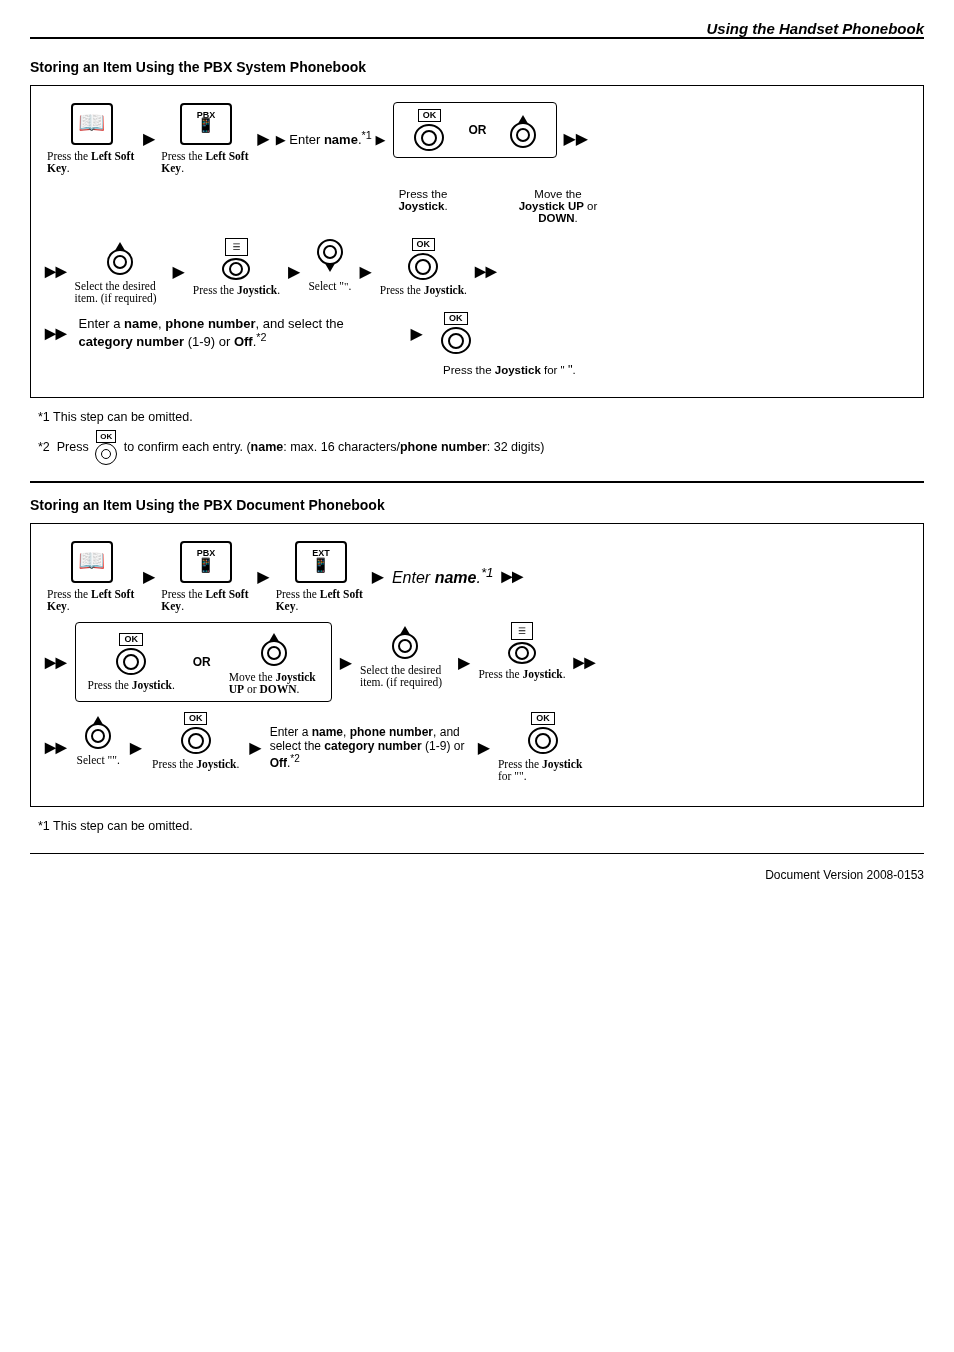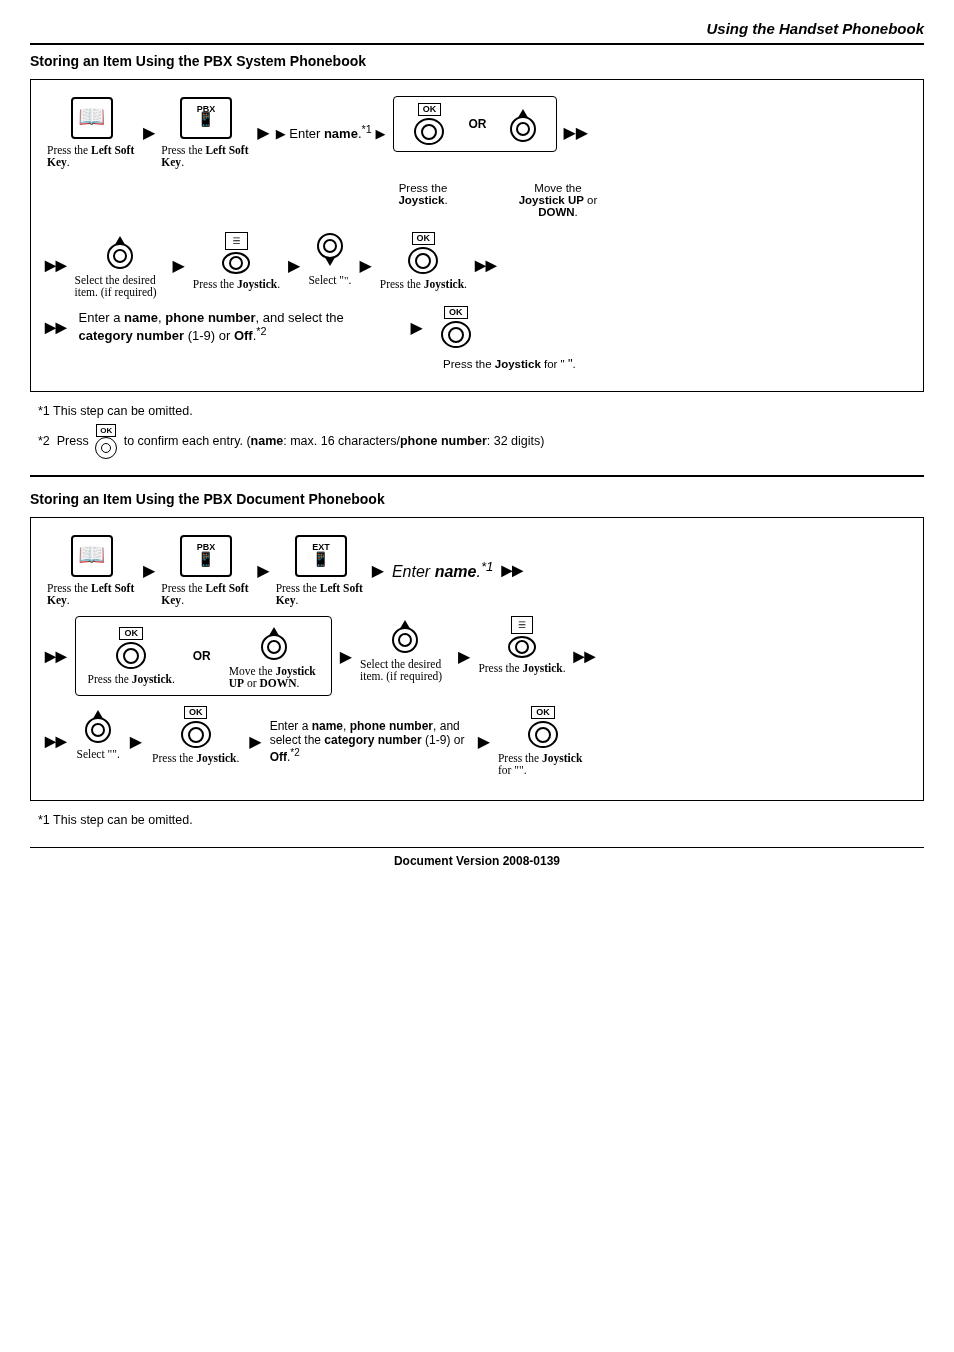--- a/index.html
+++ b/index.html
@@ -11,22 +11,21 @@
       width: 954px;
       min-height: 1352px;
       padding: 20px 30px;
     }
     .page-header {
       text-align: right;
       font-style: italic;
       font-size: 15px;
       font-weight: bold;
       border-bottom: 2px solid #000;
-      padding-bottom: 6px;
-      margin-bottom: 8px;
+      margin-bottom: 20px;
     }
     .section-title {
       font-size: 14px;
       font-weight: bold;
       margin-bottom: 10px;
     }
     .diagram-box {
       border: 1px solid #000;
       padding: 16px 12px;
       margin-bottom: 12px;
@@ -132,25 +131,24 @@
     }
     .footnotes {
       margin: 10px 0 16px 8px;
       font-size: 12.5px;
     }
     .footnotes p { margin-bottom: 6px; }
     .bullet { margin-left: 16px; }
     .page-footer {
       border-top: 1px solid #000;
       display: flex;
-      justify-content: center;
-      padding-top: 6px;
+      justify-content: flex-end;
+      padding-top: 14px;
       margin-top: 20px;
       font-size: 12px;
-      font-weight: bold;
     }
     .section-divider {
       border-top: 2px solid #000;
       margin: 10px 0 14px 0;
     }
     .row-gap { margin-bottom: 14px; }
   </style>
 </head>
 <body>
 
@@ -444,14 +442,14 @@
     </div>
   </div>
 </div>
 
 <div class="footnotes">
   <p><span>*1  This step can be omitted.</span></p>
 </div>
 
 <div class="page-footer">
   <span>Document Version 2008-01</span>
-  <span>39</span>
+  <span>53</span>
 </div>
 
 </body></html>

